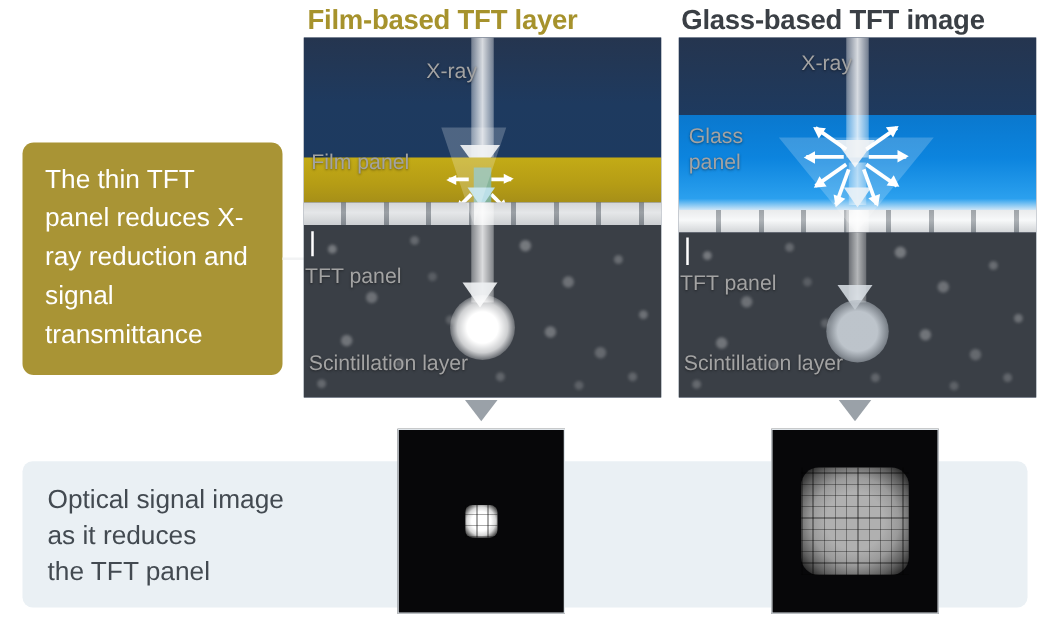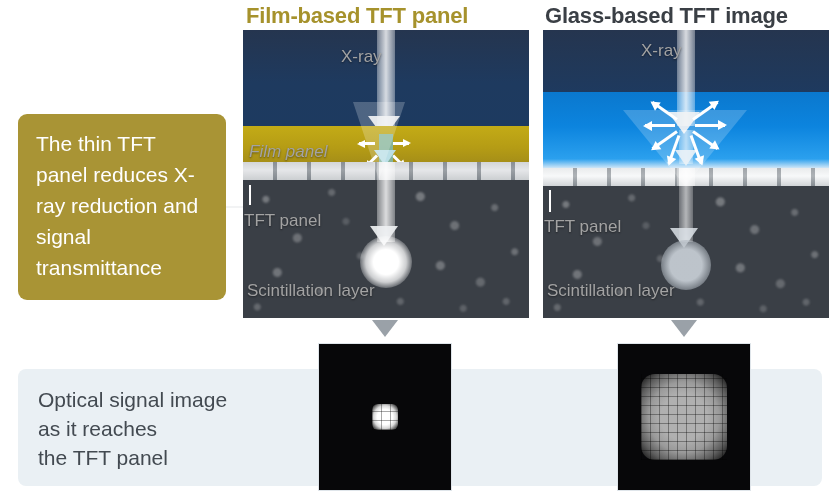--- a/index.html
+++ b/index.html
@@ -109,21 +109,21 @@
   #sig-right{left:617px;}
   .blob{position:absolute;left:50%;top:50%;transform:translate(-50%,-50%);border-radius:6px;}
   .pixgrid{position:absolute;inset:0;
     background-image:
       repeating-linear-gradient(90deg,rgba(0,0,0,.34) 0 1px,transparent 1px 9px),
       repeating-linear-gradient(0deg,rgba(0,0,0,.34) 0 1px,transparent 1px 9px);}
 </style>
 </head>
 <body>
 
-<div class="title" id="title-left">Film-based TFT panel</div>
+<div class="title" id="title-left">Film-based TFT layer</div>
 <div class="title" id="title-right">Glass-based TFT image</div>
 
 <div id="callout">The thin TFT panel reduces X-ray reduction and signal transmittance</div>
 <div id="callout-line"></div>
 <div id="callout-dot"></div>
 
 <div class="panel" id="panel-left">
 
   <div class="layer xray-nav"></div>
 
@@ -147,21 +147,21 @@
   <div class="layer scint">
     <div class="grain"></div>
   </div>
 
   <div class="cone" style="left:110px;top:150px;border-left:26px solid transparent;border-right:26px solid transparent;border-bottom:78px solid rgba(255,255,255,.22);transform:rotate(180deg);transform-origin:50% 0;"></div>
   <div class="beam" style="left:134px;top:150px;height:62px;"></div>
   <div class="arrowhead" style="left:127px;top:196px;border-left-width:14px;border-right-width:14px;border-top-width:20px;"></div>
   <div class="glow" style="left:117px;top:206px;width:52px;height:52px;background:radial-gradient(circle,#ffffff 0 34%,rgba(255,255,255,.75) 55%,rgba(255,255,255,0) 78%);"></div>
 
   <div class="lbl" style="left:98px;top:16px;">X-ray</div>
-  <div class="lbl" style="left:6px;top:111px;font-style:italic;">Film panel</div>
+  <div class="lbl" style="left:6px;top:89px;">Film panel</div>
   <div class="lbl" style="left:6px;top:155px;width:2px;height:20px;background:#ffffff;"></div>
   <div class="lbl" style="left:1px;top:180px;">TFT panel</div>
   <div class="lbl" style="left:4px;top:250px;">Scintillation layer</div>
 </div>
 
 <div class="panel" id="panel-right">
 
   <div class="layer xray-nav-r"></div>
   <div class="beam" style="left:134px;top:0;height:62px;"></div>
 
@@ -188,31 +188,33 @@
   <div class="layer scint-r">
     <div class="grain"></div>
   </div>
 
   <div class="cone" style="left:80px;top:156px;border-left:62px solid transparent;border-right:62px solid transparent;border-bottom:76px solid rgba(255,255,255,.20);transform:rotate(180deg);transform-origin:50% 0;"></div>
   <div class="beam-dim" style="left:136px;top:156px;height:56px;"></div>
   <div class="arrowhead" style="left:127px;top:198px;border-left-width:14px;border-right-width:14px;border-top-width:20px;border-top-color:rgba(220,226,232,.85);"></div>
   <div class="glow" style="left:118px;top:210px;width:50px;height:50px;background:radial-gradient(circle,rgba(196,203,210,.95) 0 45%,rgba(170,178,186,.55) 70%,rgba(160,168,176,0) 85%);"></div>
 
   <div class="lbl" style="left:98px;top:10px;">X-ray</div>
+  <div class="lbl" style="left:8px;top:68px;">Glass
+panel</div>
   <div class="lbl" style="left:6px;top:160px;width:2px;height:22px;background:#ffffff;"></div>
   <div class="lbl" style="left:1px;top:186px;">TFT panel</div>
   <div class="lbl" style="left:4px;top:250px;">Scintillation layer</div>
 </div>
 
 <div class="tri" style="left:372px;top:320px;"></div>
 <div class="tri" style="left:671px;top:320px;"></div>
 
 <div id="bottom-band"></div>
 <div id="bottom-text">Optical signal image
-as it reaches
+as it reduces
 the TFT panel</div>
 
 <div class="sigimg" id="sig-left">
   <div class="blob" style="width:26px;height:26px;
        background:radial-gradient(circle,#ffffff 0 42%,#d8d8d8 62%,#5a5a5a 82%,#111 100%);">
     <div class="pixgrid"></div>
   </div>
 </div>
 
 <div class="sigimg" id="sig-right">

